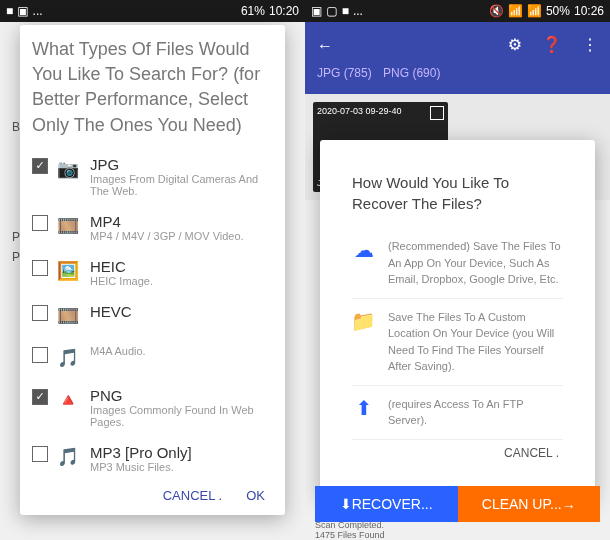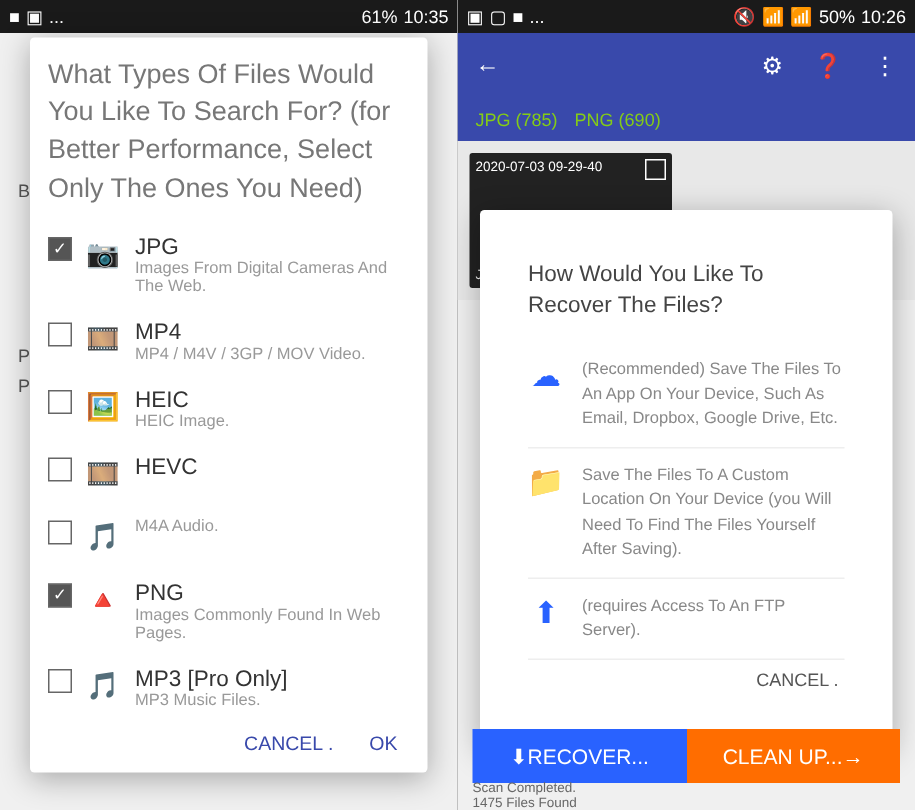--- a/index.html
+++ b/index.html
@@ -4,21 +4,21 @@
 <style>
 *{margin:0;padding:0;box-sizing:border-box;font-family:Arial,sans-serif}
 body{display:flex;width:610px;height:540px;background:#333}
 .screen{width:305px;height:540px;background:#f0f0f0;position:relative;overflow:hidden}
 .status-bar{height:22px;background:#1a1a1a;color:#fff;display:flex;align-items:center;padding:0 6px;font-size:12px}
 .status-left{display:flex;gap:4px}
 .status-right{margin-left:auto;display:flex;align-items:flex-start;gap:4px}
 .app-bar{height:44px;background:#3949ab;display:flex;align-items:center;padding:0 12px;color:#fff}
 .app-bar .back{margin-right:auto}
 .app-bar-icons{display:flex;gap:20px}
-.tabs{height:28px;background:#3949ab;color:#84cc16;padding:0 12px;display:flex;align-items:center;font-size:12px;gap:4px}
+.tabs{height:28px;background:#3949ab;color:#c4b5fd;padding:0 12px;display:flex;align-items:flex-start;font-size:12px;gap:4px}
 .thumbs{padding:8px;display:flex;gap:8px;background:#e8e8e8}
 .thumb{width:135px;height:90px;background:#222;position:relative;color:#fff;font-size:9px;border-radius:2px}
 .thumb-date{position:absolute;top:4px;left:4px}
 .thumb-exp{position:absolute;top:4px;right:4px;width:14px;height:14px;border:1px solid #fff}
 .thumb-size{position:absolute;bottom:4px;left:4px}
 .dialog{position:absolute;background:#fff;border-radius:3px;box-shadow:0 4px 20px rgba(0,0,0,0.3)}
 .dlg1{left:20px;top:25px;right:20px;bottom:25px;padding:12px;display:flex;flex-direction:column}
 .dlg1-title{font-size:18px;color:#777;line-height:1.4;margin-bottom:10px}
 .file-list{flex:1;overflow:auto}
 .file-item{display:flex;align-items:flex-start;padding:8px 0;gap:8px}
@@ -47,21 +47,21 @@
 
 <div class="screen">
   <div class="status-bar">
     <div class="status-left">
       <span>■</span>
       <span>▣</span>
       <span>...</span>
     </div>
     <div class="status-right">
       <span>61%</span>
-      <span>10:35</span>
+      <span>10:20</span>
     </div>
   </div>
   <div class="bg-text" style="top:120px">B</div>
   <div class="bg-text" style="top:230px">P</div>
   <div class="bg-text" style="top:250px">P</div>
 
   <div class="dialog dlg1">
     <div class="dlg1-title">What Types Of Files Would You Like To Search For? (for Better Performance, Select Only The Ones You Need)</div>
     <div class="file-list">
       <div class="file-item">

